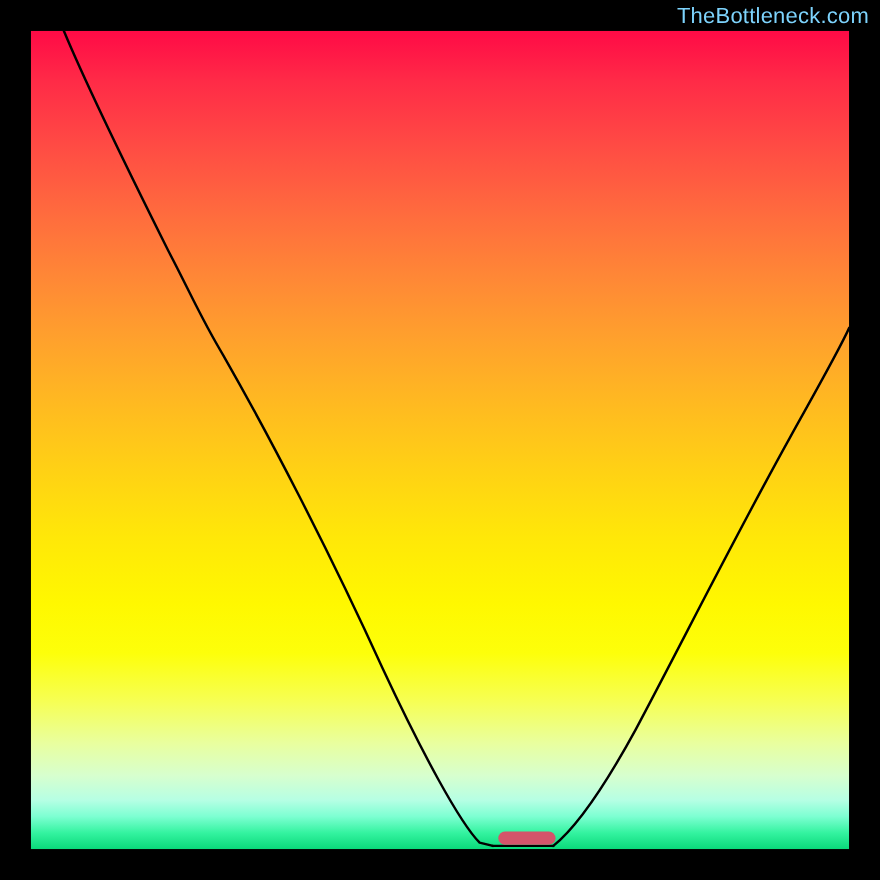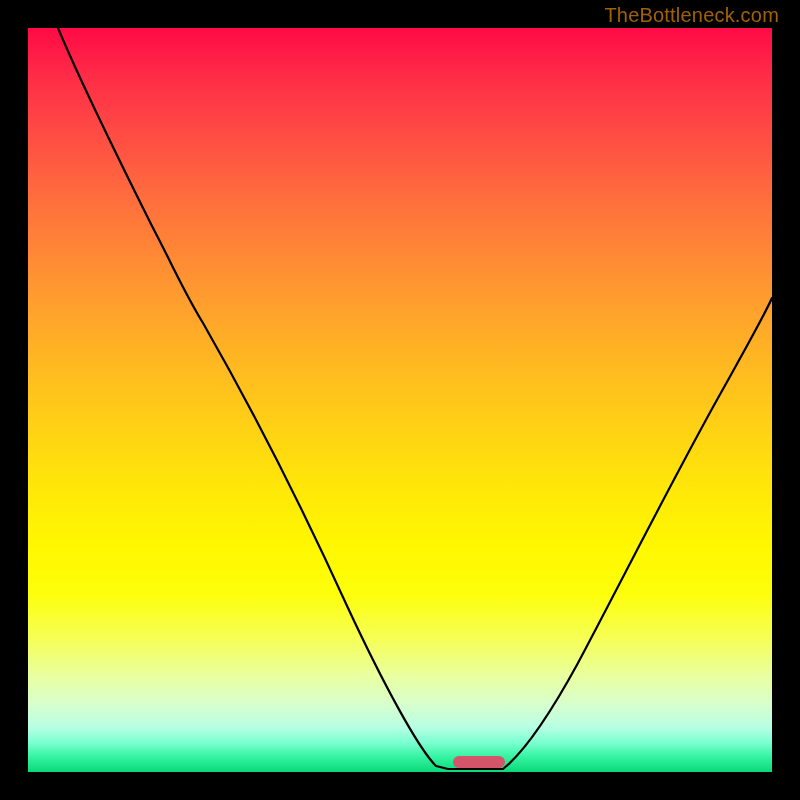--- a/index.html
+++ b/index.html
@@ -66,22 +66,22 @@
   }
   .marker {
     position: absolute;
     height: 12px;
     border-radius: 6px;
     background: #d4546a;
   }
   .watermark {
     position: absolute;
     top: 4px;
-    right: 21px;
-    color: #a16207;
+    right: 10px;
+    color: #7dd3fc;
     font-size: 20px;
     letter-spacing: 0.2px;
     font-weight: 500;
     user-select: none;
   }
 </style>
 </head>
 <body>
 
 <div class="frame">

